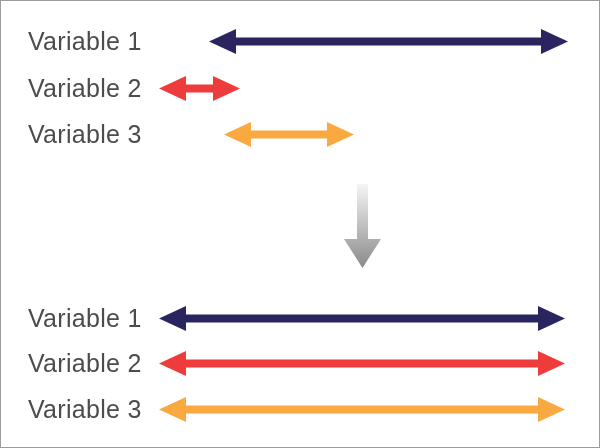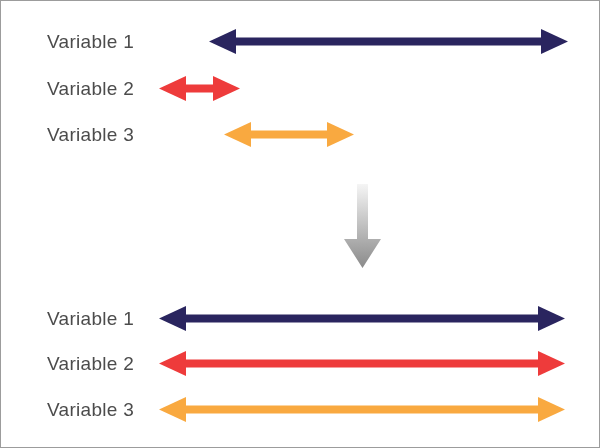--- a/index.html
+++ b/index.html
@@ -14,27 +14,26 @@
     height: 448px;
     box-sizing: border-box;
     background: #ffffff;
     border: 1px solid #9c9c9c;
     overflow: hidden;
   }
   .var-label {
     position: absolute;
     left: 27px;
     transform: translateY(-50%);
-    font-size: 19px;
+    font-size: 25px;
     line-height: 1;
     color: #4c4c4c;
     letter-spacing: 0.3px;
     white-space: nowrap;
     user-select: none;
-    margin-left: 19px;
   }
   .range-arrow {
     position: absolute;
   }
   .range-arrow svg { display: block; }
   .down-arrow {
     position: absolute;
   }
   .down-arrow svg { display: block; }
 </style>

